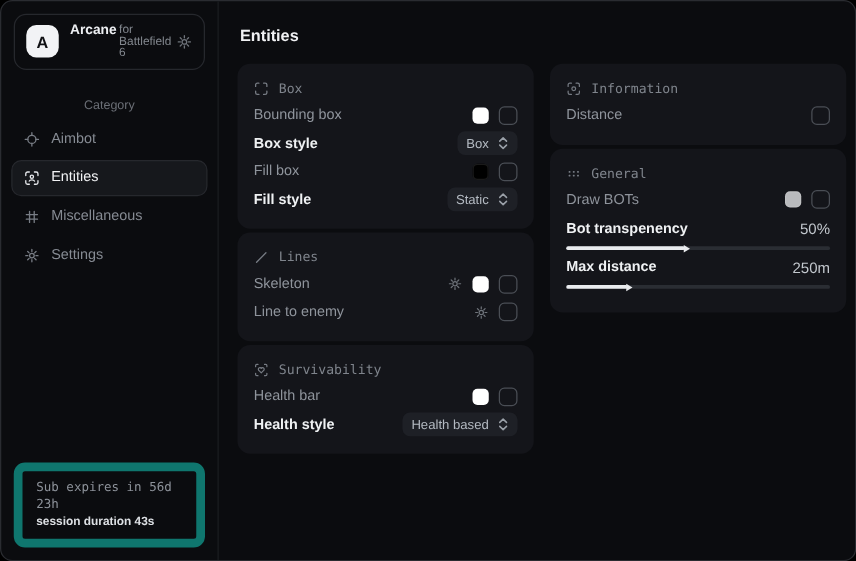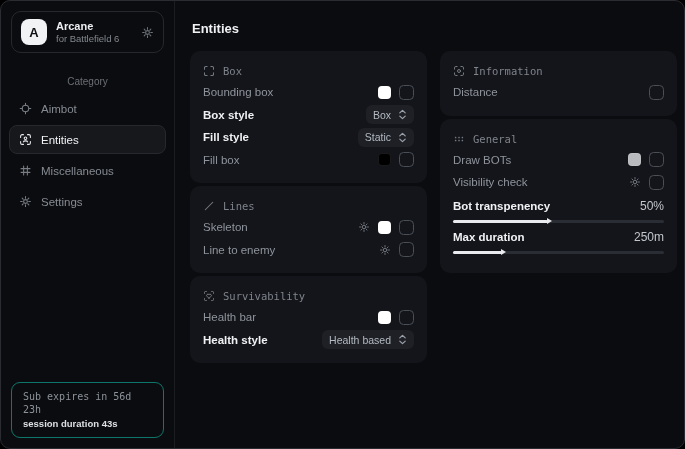--- a/index.html
+++ b/index.html
@@ -6,32 +6,32 @@
   body{font-family:"Liberation Sans",sans-serif;-webkit-font-smoothing:antialiased;}
   .window{
     position:relative;width:685px;height:449px;box-sizing:border-box;
     background:#0b0c0f;border:1px solid #2a2c31;border-radius:10px;
     display:flex;overflow:hidden;
   }
   
   .sidebar{width:174px;box-sizing:border-box;display:flex;flex-direction:column;border-right:1px solid #1b1d21;}
   .account-card{margin:10px;padding:7px 9px;border:1px solid #26282d;border-radius:10px;display:flex;align-items:center;gap:9px;}
   .avatar{width:26px;height:26px;border-radius:8px;background:#f2f3f5;color:#101114;font-weight:bold;font-size:13px;display:flex;align-items:center;justify-content:center;flex:0 0 auto;}
-  .acct-text{display:flex;flex-direction:column;gap:2px;min-width:0;}
+  .acct-text{display:flex;flex-direction:row;gap:2px;min-width:0;}
   .acct-title{font-size:11px;font-weight:bold;color:#edeff2;line-height:1;}
   .acct-sub{font-size:9.5px;color:#83888f;line-height:1;}
   .acct-gear{margin-left:auto;color:#6f747b;display:flex;}
   .cat-label{margin:13px 14px 7px;font-size:10px;color:#6b6f76;text-align:center;}
   .nav{display:flex;flex-direction:column;gap:2px;margin:0 8px;}
   .nav-item{display:flex;align-items:center;gap:9px;padding:7px 9px;border-radius:8px;border:1px solid transparent;color:#868b93;font-size:11.5px;cursor:pointer;}
   .nav-item .nicon{display:flex;color:#787d85;}
   .nav-item.selected{background:#16181c;border-color:#26282d;color:#f2f3f5;}
   .nav-item.selected .nicon{color:#e8eaee;}
   .sb-spacer{flex:1;}
-  .sub-card{margin:10px;padding:7px 11px 8px;border:1px solid #0f766e;border-radius:9px;}
+  .sub-card{margin:10px;padding:7px 11px 8px;border:7px solid #0f766e;border-radius:9px;}
   .sub-line1{font-family:"DejaVu Sans Mono",monospace;font-size:10px;color:#8d929a;line-height:1.3;}
   .sub-line2{font-size:9.5px;font-weight:bold;color:#dde0e4;margin-top:2px;line-height:1.2;}
   
   .main{flex:1;box-sizing:border-box;padding:13px 15px;overflow:hidden;}
   .page-title{font-size:13px;font-weight:bold;color:#f0f1f3;margin:7px 0 15px 2px;}
   .cols{display:flex;gap:13px;align-items:flex-start;}
   .col{display:flex;flex-direction:column;gap:3px;width:237px;flex:0 0 auto;align-items:flex-end;}
   .panel{background:#14151a;border-radius:10px;padding:10px 13px 12px;box-sizing:border-box;width:100%;}
   .phead{display:flex;align-items:center;gap:8px;color:#7f848c;font-family:"DejaVu Sans Mono",monospace;font-size:10.5px;height:20px;}
   .phead .picon{display:flex;color:#767b83;}
@@ -150,36 +150,36 @@
             <button class="select">
               <span>Box</span>
               <span class="ud">
                 <svg width="9" height="11" viewBox="0 0 10 12" fill="none" stroke="currentColor" stroke-width="1.4" stroke-linecap="round" stroke-linejoin="round">
                   <path d="M2 4.2 5 1.4l3 2.8M2 7.8l3 2.8 3-2.8"></path>
                 </svg>
               </span>
             </button>
           </div>
           <div class="row">
+            <span class="rlabel">Fill box</span>
+            <span class="controls">
+              <span class="swatch" style="background: rgb(0, 0, 0);"></span>
+              <span class="checkbox"></span>
+            </span>
+          </div>
+          <div class="row">
             <span class="rlabel strong">Fill style</span>
             <button class="select">
               <span>Static</span>
               <span class="ud">
                 <svg width="9" height="11" viewBox="0 0 10 12" fill="none" stroke="currentColor" stroke-width="1.4" stroke-linecap="round" stroke-linejoin="round">
                   <path d="M2 4.2 5 1.4l3 2.8M2 7.8l3 2.8 3-2.8"></path>
                 </svg>
               </span>
             </button>
-          </div>
-          <div class="row">
-            <span class="rlabel">Fill box</span>
-            <span class="controls">
-              <span class="swatch" style="background: rgb(0, 0, 0);"></span>
-              <span class="checkbox"></span>
-            </span>
           </div>
         </div>
 
         <div class="panel">
           <div class="phead">
             <span class="picon">
               <svg width="12" height="12" viewBox="0 0 16 16" fill="none" stroke="currentColor" stroke-width="1.4" stroke-linecap="round">
                   <path d="M3 13 13 3"></path>
                 </svg>
             </span>
@@ -277,46 +277,34 @@
             </span>
             <span>General</span>
           </div>
           <div class="row">
             <span class="rlabel">Draw BOTs</span>
             <span class="controls">
               <span class="swatch" style="background: rgb(185, 186, 189);"></span>
               <span class="checkbox"></span>
             </span>
           </div>
-          <div class="row">
-            <span class="rlabel">Visibility check</span>
-            <span class="controls">
-              <span class="row-gear">
-                <svg width="12" height="12" viewBox="0 0 16 16" fill="none" stroke="currentColor" stroke-width="1.3" stroke-linecap="round">
-                  <circle cx="8" cy="8" r="2.3"></circle>
-                    <path d="M8 2v2M8 12v2M2 8h2M12 8h2M3.9 3.9l1.4 1.4M10.7 10.7l1.4 1.4M12.1 3.9l-1.4 1.4M5.3 10.7l-1.4 1.4"></path>
-                </svg>
-              </span>
-              <span class="checkbox"></span>
-            </span>
-          </div>
 
           <div class="srow">
             <div class="shead">
               <span class="rlabel strong">Bot transpenency</span>
               <span class="sval">50%</span>
             </div>
             <div class="track">
               <div class="fill" style="width: 45%;"></div>
             </div>
           </div>
 
           <div class="srow">
             <div class="shead">
-              <span class="rlabel strong">Max duration</span>
+              <span class="rlabel strong">Max distance</span>
               <span class="sval">250m</span>
             </div>
             <div class="track">
               <div class="fill" style="width: 23%;"></div>
             </div>
           </div>
         </div>
       </div>
     </div>
   </div>

